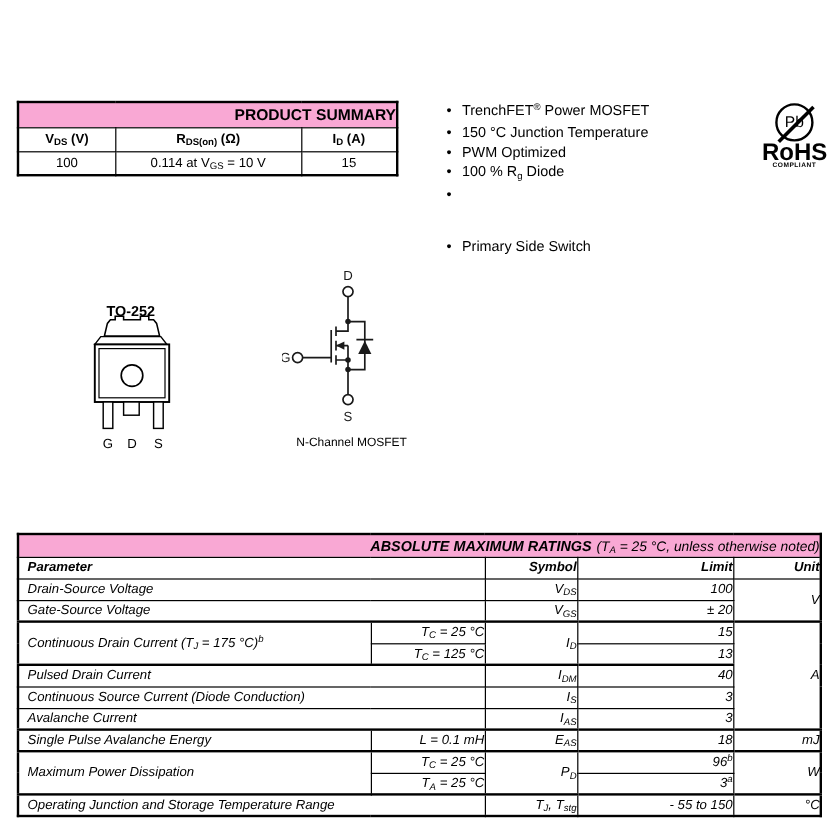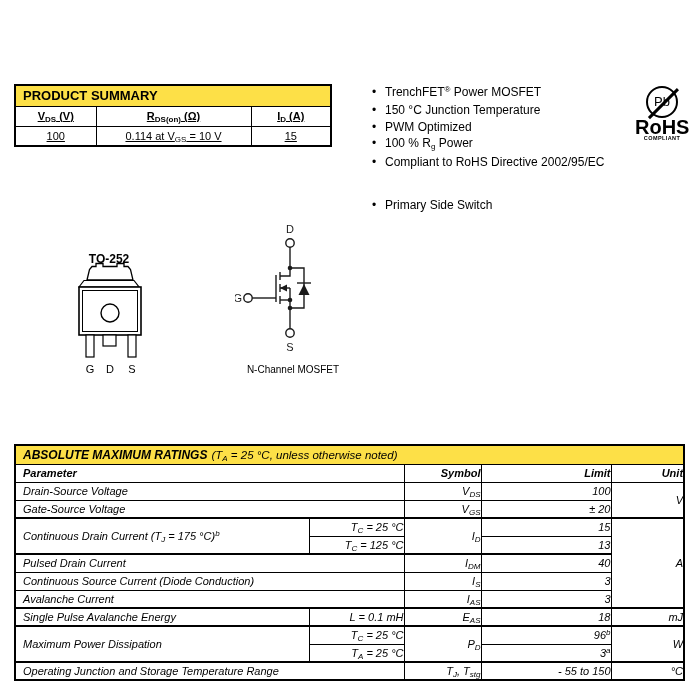--- a/index.html
+++ b/index.html
@@ -12,25 +12,25 @@
     position:absolute; top:7px; left:0; width:100%;
     text-align:center; font-size:17px; font-weight:bold; letter-spacing:0.2px;
   }
   sub { font-size:8px; vertical-align:baseline; position:relative; top:2px; }
   sup { font-size:8px; vertical-align:baseline; position:relative; top:-4px; }
 
   
   table { border-collapse:collapse; table-layout:fixed; }
   td, th { border:1px solid #000; padding:0; font-size:11px; font-weight:normal; }
   .bar-th {
-    background:#fde047; text-align:left; padding-left:7px;
+    background:#f9a8d4; text-align:right; padding-left:7px;
     font-size:13px; font-weight:bold; height:21px;
   }
   .ps { position:absolute; left:14px; top:84px; width:316px; border:2px solid #000; }
-  .ps td { text-align:center; height:20px;text-decoration:underline; }
+  .ps td { text-align:center; height:20px; }
   .ps .hdr td { font-weight:bold; }
 
   .amr { position:absolute; left:14px; top:444px; width:669px; border:2px solid #000;font-style:italic; }
   .amr .bar-th { font-size:12px; height:19px; }
   .amr .bar-note { font-weight:normal; font-size:11.5px; margin-left:4px; }
   .amr td { height:18px; text-align:right; }
   .amr td.p { text-align:left; padding-left:7px; }
   .amr tr.hdr td { font-weight:bold; }
   .amr tr.gt td { border-top:2px solid #000; }
 
@@ -101,25 +101,24 @@
     <div class="b-item">
       <span class="bullet">•</span>
       <span><span>150 °C Junction Temperature</span></span>
     </div>
     <div class="b-item">
       <span class="bullet">•</span>
       <span><span>PWM Optimized</span></span>
     </div>
     <div class="b-item">
       <span class="bullet">•</span>
-      <span><span>100 % R</span><sub>g</sub><span> Power</span></span>
-    </div>
-    <div class="b-item">
-      <span class="bullet">•</span>
-      <span><span>Compliant to RoHS Directive 2002/95/EC</span></span>
+      <span><span>100 % R</span><sub>g</sub><span> Diode</span></span>
+    </div>
+    <div class="b-item">
+      <span class="bullet">•</span>
     </div>
   </div>
 
   <div class="rohs">
     <div class="pb-circle">
       <span>Pb</span>
       <div class="pb-slash"></div>
     </div>
     <div class="rohs-name">RoHS</div>
     <div class="rohs-sub">COMPLIANT</div>

